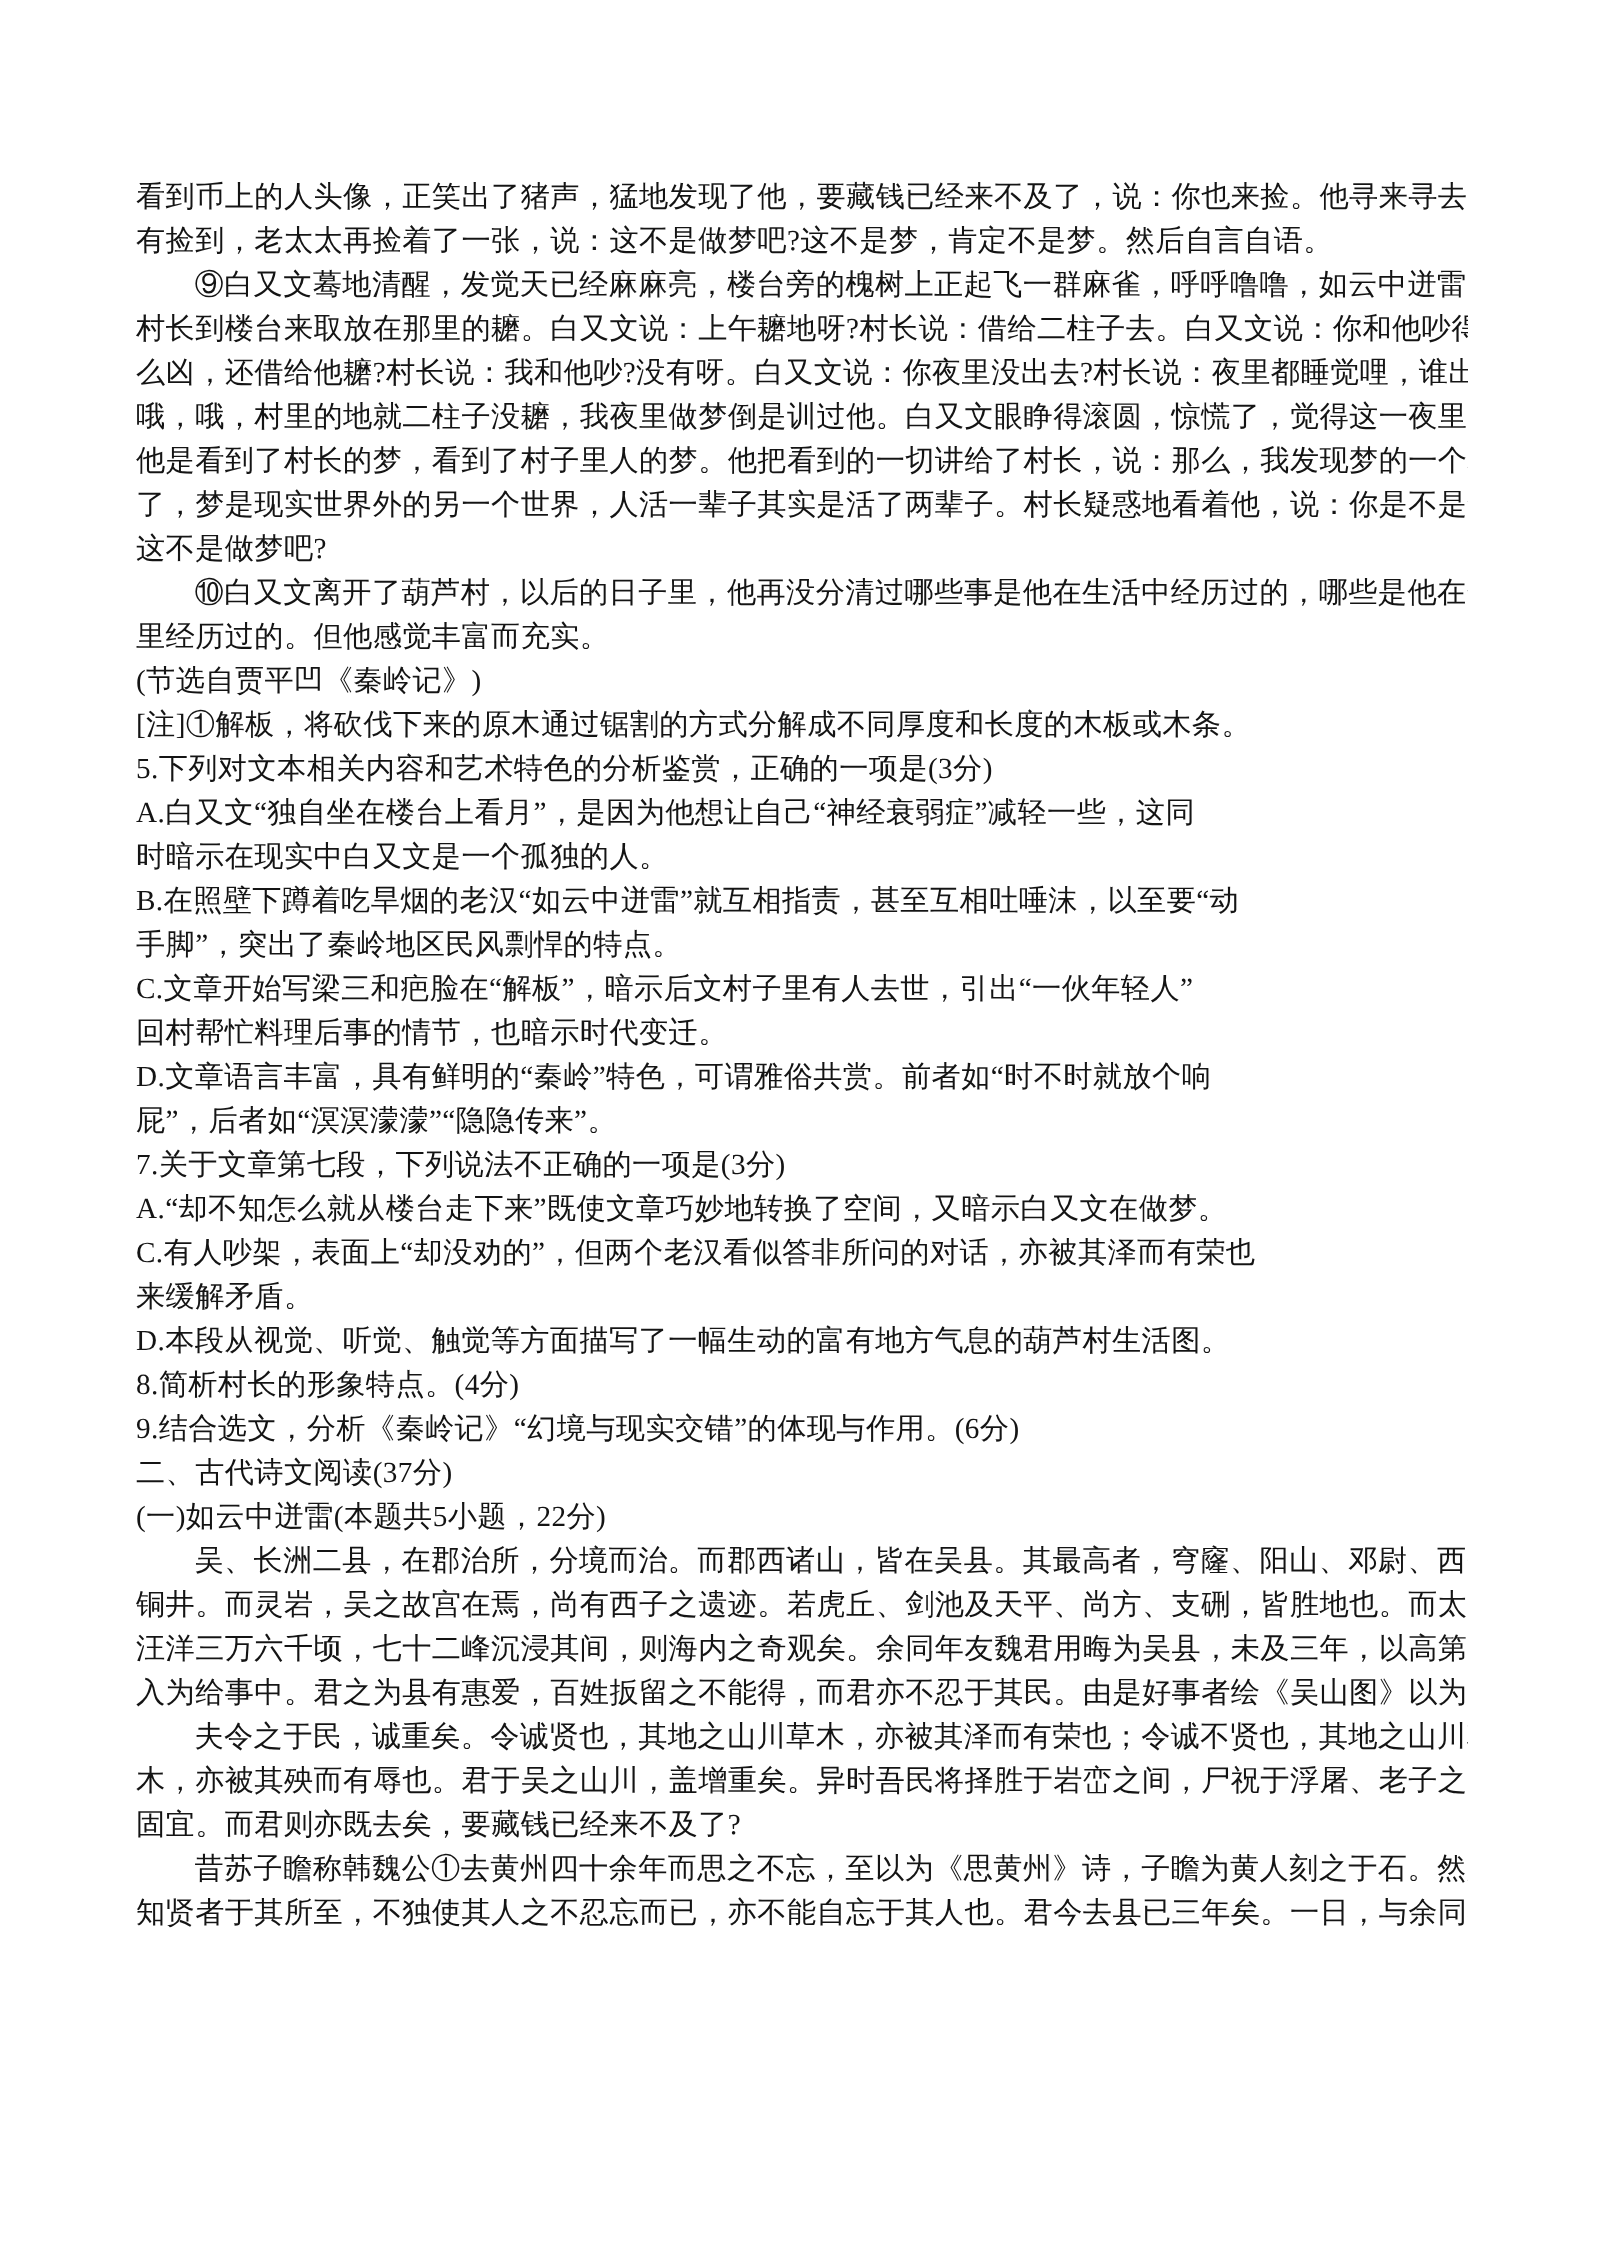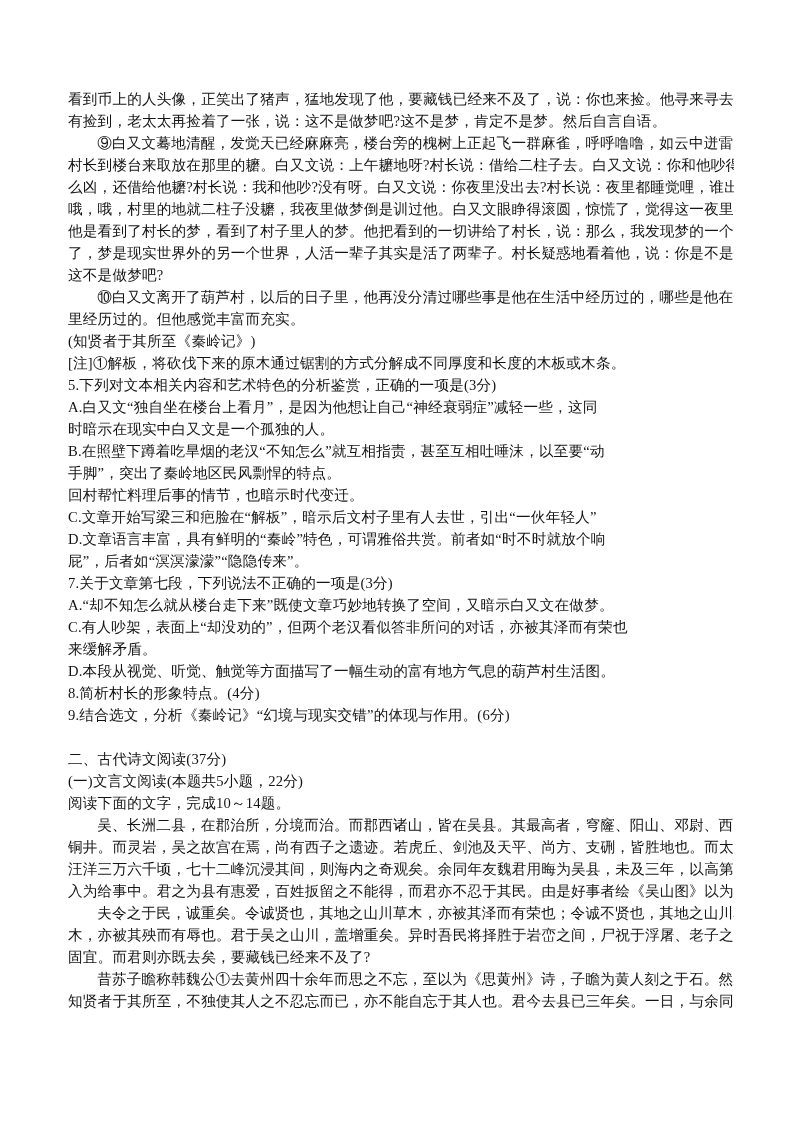--- a/index.html
+++ b/index.html
@@ -25,60 +25,58 @@
     font-size: 14.6px;
     line-height: 22px;
     letter-spacing: 0.2px;
     white-space: nowrap;
     overflow: hidden;
   }
   .line.indent {
     text-indent: 2em;
   }
   .line.gap {
-    margin-top: 22px;
   }
 </style>
 </head>
 <body>
 
 <div class="page">
   <div id="content">
       <div class="line">看到币上的人头像，正笑出了猪声，猛地发现了他，要藏钱已经来不及了，说：你也来捡。他寻来寻去没</div>
       <div class="line">有捡到，老太太再捡着了一张，说：这不是做梦吧?这不是梦，肯定不是梦。然后自言自语。</div>
       <div class="line indent">⑨白又文蓦地清醒，发觉天已经麻麻亮，楼台旁的槐树上正起飞一群麻雀，呼呼噜噜，如云中迸雷。</div>
       <div class="line">村长到楼台来取放在那里的耱。白又文说：上午耱地呀?村长说：借给二柱子去。白又文说：你和他吵得那</div>
       <div class="line">么凶，还借给他耱?村长说：我和他吵?没有呀。白又文说：你夜里没出去?村长说：夜里都睡觉哩，谁出去。</div>
       <div class="line">哦，哦，村里的地就二柱子没耱，我夜里做梦倒是训过他。白又文眼睁得滚圆，惊慌了，觉得这一夜里，</div>
       <div class="line">他是看到了村长的梦，看到了村子里人的梦。他把看到的一切讲给了村长，说：那么，我发现梦的一个秘密</div>
       <div class="line">了，梦是现实世界外的另一个世界，人活一辈子其实是活了两辈子。村长疑惑地看着他，说：你是不是也</div>
       <div class="line">这不是做梦吧?</div>
       <div class="line indent">⑩白又文离开了葫芦村，以后的日子里，他再没分清过哪些事是他在生活中经历过的，哪些是他在梦</div>
       <div class="line">里经历过的。但他感觉丰富而充实。</div>
-      <div class="line">(知贤者于其所至《秦岭记》)</div>
+      <div class="line">(节选自贾平凹《秦岭记》)</div>
       <div class="line">[注]①解板，将砍伐下来的原木通过锯割的方式分解成不同厚度和长度的木板或木条。</div>
       <div class="line">5.下列对文本相关内容和艺术特色的分析鉴赏，正确的一项是(3分)</div>
       <div class="line">A.白又文“独自坐在楼台上看月”，是因为他想让自己“神经衰弱症”减轻一些，这同</div>
       <div class="line">时暗示在现实中白又文是一个孤独的人。</div>
-      <div class="line">B.在照壁下蹲着吃旱烟的老汉“不知怎么”就互相指责，甚至互相吐唾沫，以至要“动</div>
+      <div class="line">B.在照壁下蹲着吃旱烟的老汉“如云中迸雷”就互相指责，甚至互相吐唾沫，以至要“动</div>
       <div class="line">手脚”，突出了秦岭地区民风剽悍的特点。</div>
+      <div class="line">C.文章开始写梁三和疤脸在“解板”，暗示后文村子里有人去世，引出“一伙年轻人”</div>
       <div class="line">回村帮忙料理后事的情节，也暗示时代变迁。</div>
-      <div class="line">C.文章开始写梁三和疤脸在“解板”，暗示后文村子里有人去世，引出“一伙年轻人”</div>
       <div class="line">D.文章语言丰富，具有鲜明的“秦岭”特色，可谓雅俗共赏。前者如“时不时就放个响</div>
       <div class="line">屁”，后者如“溟溟濛濛”“隐隐传来”。</div>
       <div class="line">7.关于文章第七段，下列说法不正确的一项是(3分)</div>
       <div class="line">A.“却不知怎么就从楼台走下来”既使文章巧妙地转换了空间，又暗示白又文在做梦。</div>
       <div class="line">C.有人吵架，表面上“却没劝的”，但两个老汉看似答非所问的对话，亦被其泽而有荣也</div>
       <div class="line">来缓解矛盾。</div>
       <div class="line">D.本段从视觉、听觉、触觉等方面描写了一幅生动的富有地方气息的葫芦村生活图。</div>
       <div class="line">8.简析村长的形象特点。(4分)</div>
       <div class="line">9.结合选文，分析《秦岭记》“幻境与现实交错”的体现与作用。(6分)</div>
       <div class="line gap">二、古代诗文阅读(37分)</div>
-      <div class="line">(一)文言文阅读(本题共5小题，22分)</div>
-      <div class="line">阅读下面的文字，完成10～14题。</div>
+      <div class="line">(一)如云中迸雷(本题共5小题，22分)</div>
       <div class="line indent">吴、长洲二县，在郡治所，分境而治。而郡西诸山，皆在吴县。其最高者，穹窿、阳山、邓尉、西脊、</div>
       <div class="line">铜井。而灵岩，吴之故宫在焉，尚有西子之遗迹。若虎丘、剑池及天平、尚方、支硎，皆胜地也。而太湖</div>
       <div class="line">汪洋三万六千顷，七十二峰沉浸其间，则海内之奇观矣。余同年友魏君用晦为吴县，未及三年，以高第召</div>
       <div class="line">入为给事中。君之为县有惠爱，百姓扳留之不能得，而君亦不忍于其民。由是好事者绘《吴山图》以为赠。</div>
       <div class="line indent">夫令之于民，诚重矣。令诚贤也，其地之山川草木，亦被其泽而有荣也；令诚不贤也，其地之山川草</div>
       <div class="line">木，亦被其殃而有辱也。君于吴之山川，盖增重矣。异时吾民将择胜于岩峦之间，尸祝于浮屠、老子之宫，</div>
       <div class="line">固宜。而君则亦既去矣，要藏钱已经来不及了?</div>
       <div class="line indent">昔苏子瞻称韩魏公①去黄州四十余年而思之不忘，至以为《思黄州》诗，子瞻为黄人刻之于石。然后</div>
       <div class="line">知贤者于其所至，不独使其人之不忍忘而已，亦不能自忘于其人也。君今去县已三年矣。一日，与余同在内</div>
     </div>

